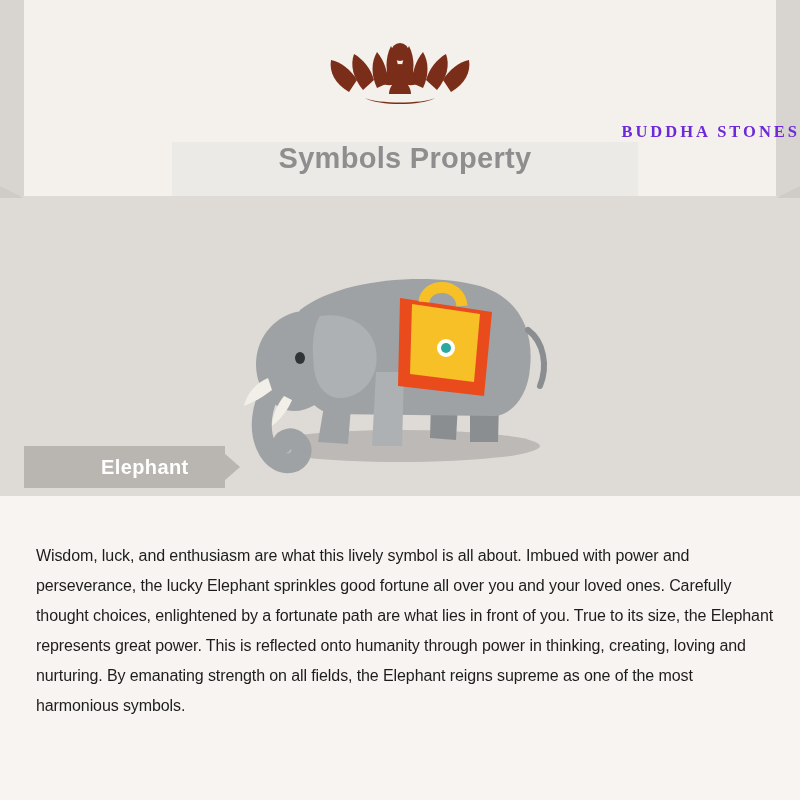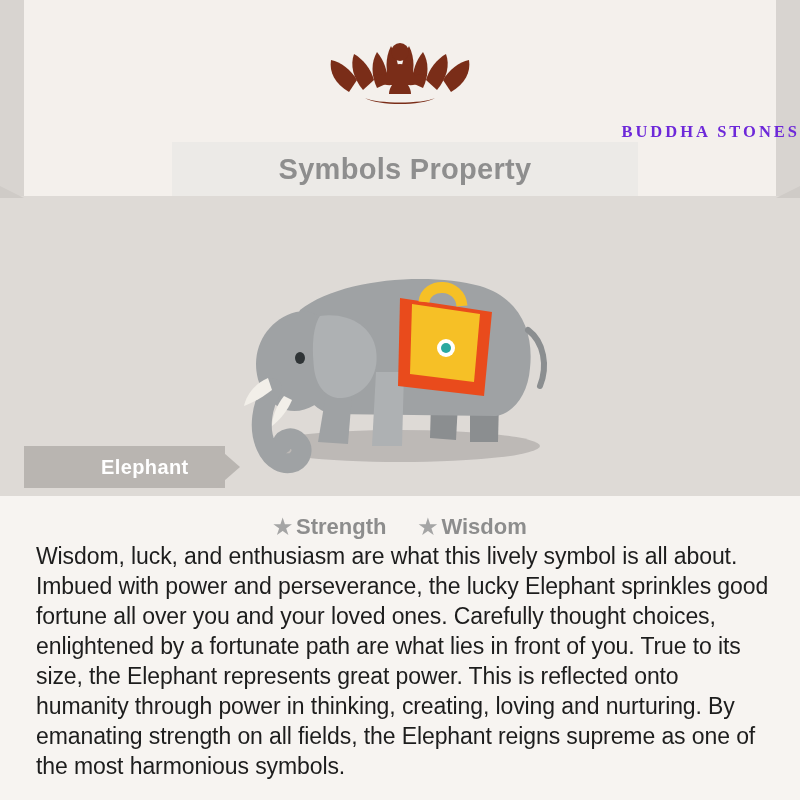--- a/index.html
+++ b/index.html
@@ -63,21 +63,20 @@
 
   
   .title-plate {
     position: absolute;
     left: 172px;
     top: 142px;
     width: 466px;
     height: 54px;
     background: #eceae7;
     display: flex;
-    align-items: center;
     justify-content: center;
   }
   .title-text {
     font-size: 29px;
     font-weight: bold;
     color: #8e8e8e;
     letter-spacing: 0.3px;
   }
 
   
@@ -161,21 +160,21 @@
   .keywords .kw {
     margin-right: 26px;
   }
   .keywords .kw:last-child { margin-right: 0; }
 
   .body-text {
     position: absolute;
     left: 36px;
     top: 541px;
     width: 740px;
-    font-size: 23px;
+    font-size: 16px;
     line-height: 30px;
     color: #1d1d1d;
     letter-spacing: -0.1px;
   }
 </style>
 </head>
 <body>
 
 <div class="page">
 
@@ -251,24 +250,16 @@
     </svg>
   </div>
 
   <div class="label-tag">
     <span class="label-tag-text">Elephant</span>
   </div>
   <div class="label-tag-arrow"></div>
 
   <div class="lower-panel"></div>
 
-  <div class="keywords">
-    <span class="kw">
-      <span class="star">★</span><span>Strength</span>
-    </span>
-    <span class="kw">
-      <span class="star">★</span><span>Wisdom</span>
-    </span>
-  </div>
 
   <div class="body-text">Wisdom, luck, and enthusiasm are what this lively symbol is all about. Imbued with power and perseverance, the lucky Elephant sprinkles good fortune all over you and your loved ones. Carefully thought choices, enlightened by a fortunate path are what lies in front of you. True to its size, the Elephant represents great power. This is reflected onto humanity through power in thinking, creating, loving and nurturing. By emanating strength on all fields, the Elephant reigns supreme as one of the most harmonious symbols.</div>
 
 </div>
 
 </body></html>

